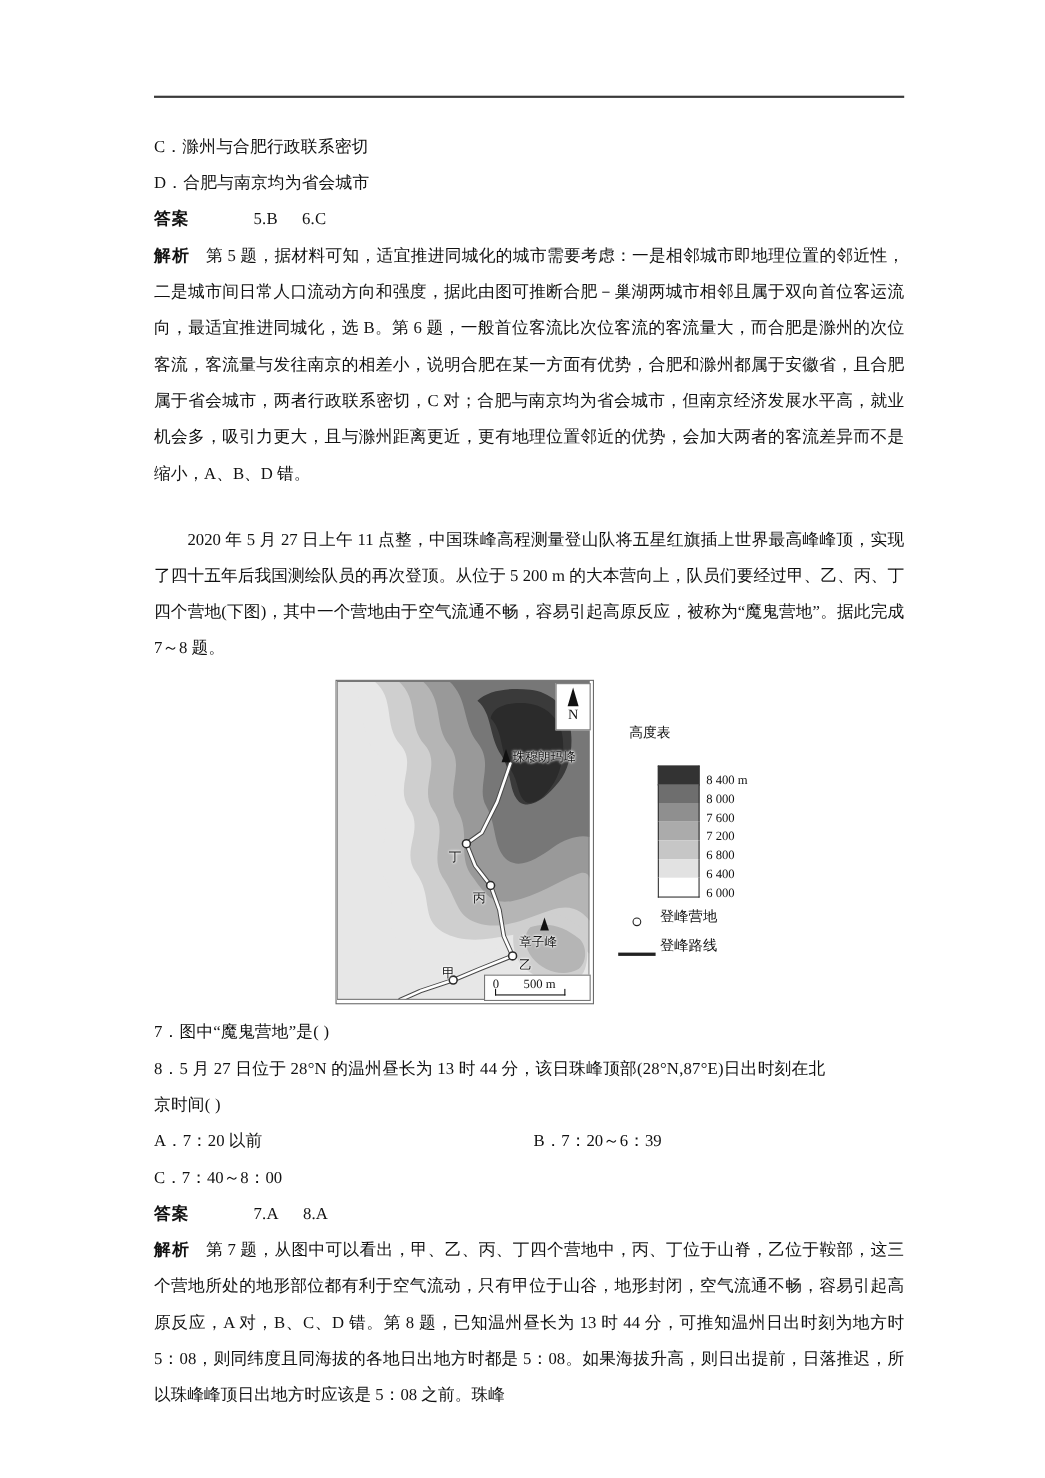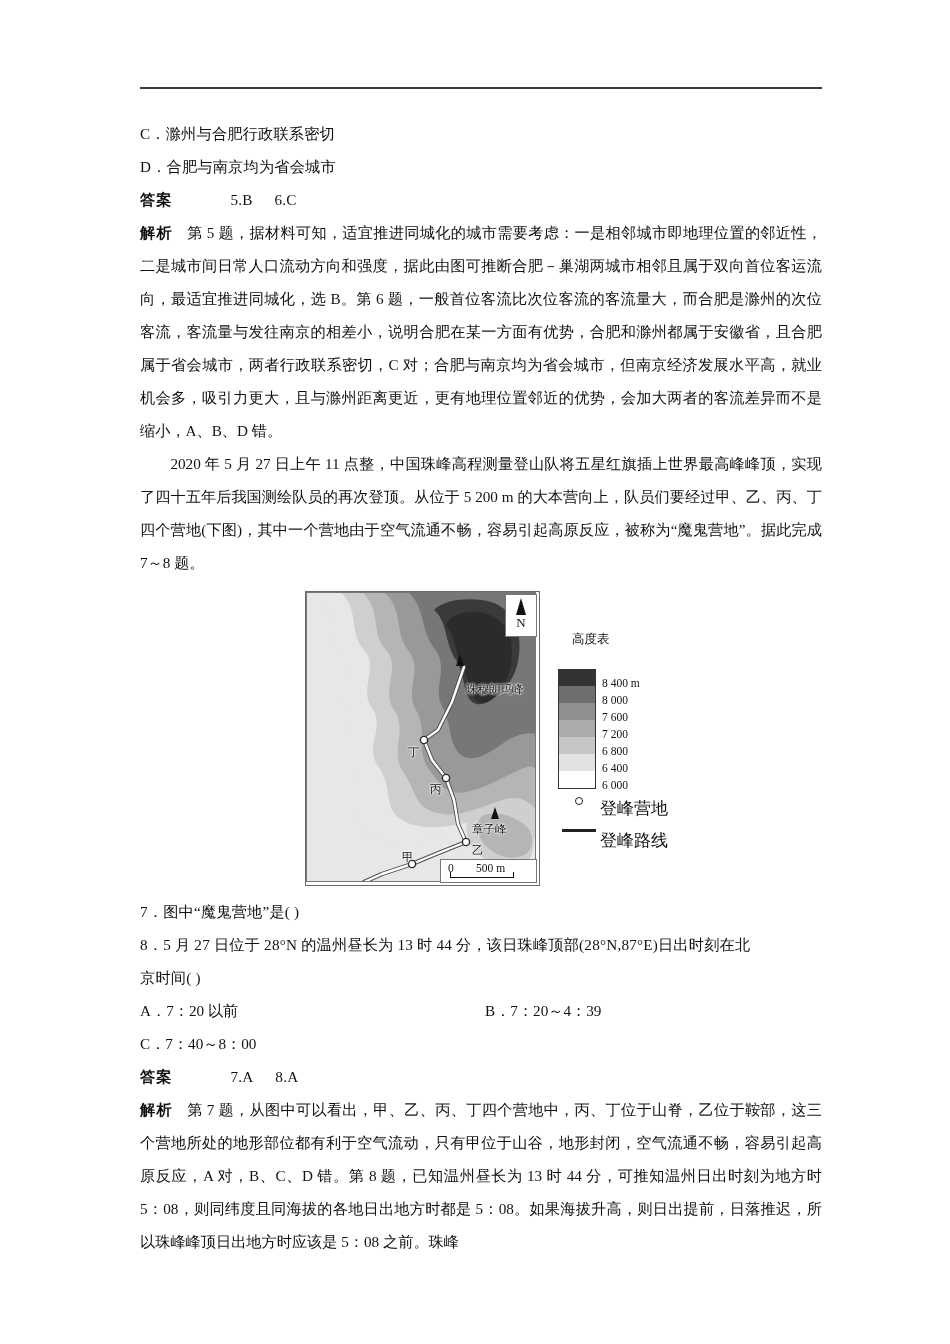--- a/index.html
+++ b/index.html
@@ -22,21 +22,21 @@
     white-space:nowrap;
   }
   .opt{font-size:15.2px;line-height:33px;margin:0;}
   .para{
     font-size:15.2px;
     line-height:33px;
     margin:0;
     text-align:justify;
     text-justify:inter-ideograph;
   }
-  .para.indent{text-indent:2em;}
+  .para.indent{text-indent:2em;margin-top:27px;}
   .lbl{font-weight:bold;letter-spacing:1px;}
   .lbl-gap{display:inline-block;width:14px;}
 
   .answers-inline span{margin-right:22px;}
 
   
   .optgrid{display:flex;font-size:15.2px;line-height:33px;}
   .optgrid .c1{width:345px;}
   .optgrid .c2{width:337px;}
 
@@ -102,27 +102,27 @@
     border-left:4.5px solid transparent;
     border-right:4.5px solid transparent;
     border-bottom:12px solid #111;
   }
 
   
   .legend{
     position:absolute;left:418px;top:42px;width:130px;
   }
   .legend .lgtitle{font-size:12.5px;text-align:left;padding-left:14px;margin-bottom:21px;}
-  .legend .swatches{position:relative;width:118px;}
+  .legend .swatches{position:relative;width:118px;margin-left:40px;}
   .legend .row{display:flex;align-items:flex-start;height:17px;}
   .legend .sw{width:36px;height:17px;border-left:1px solid #333;border-right:1px solid #333;}
   .legend .row:first-child .sw{border-top:1px solid #333;}
   .legend .row:last-child .sw{border-bottom:1px solid #333;}
   .legend .vl{font-size:11.5px;line-height:11px;margin-left:6px;margin-top:9px;white-space:nowrap;}
-  .legend .keyrow{display:flex;align-items:flex-start;margin-top:9px;font-size:17px;}
+  .legend .keyrow{display:flex;align-items:flex-end;margin-top:9px;font-size:13px;}
   .legend .keyrow .ksym{width:42px;display:flex;justify-content:center;align-items:center;}
   .legend .circ{width:6px;height:6px;border:1.2px solid #222;border-radius:50%;background:#fff;}
   .legend .lineS{width:34px;height:0;border-top:3px solid #222;}
   .legend .ktxt{white-space:nowrap;}
 </style>
 </head>
 <body>
 
 <div class="page">
   <div class="content">
@@ -198,21 +198,21 @@
           </g>
           <rect x="0.5" y="0.5" width="229" height="289" fill="none" stroke="#777" stroke-width="1"></rect>
         </svg>
 
         <div class="northbox">
           <div class="arrow"></div>
           <div class="n">N</div>
         </div>
 
         <div class="peaktri" style="left:150px;top:62px;"></div>
-        <div class="maplabel" style="left:160px;top:62px;margin-top:28px;">珠穆朗玛峰</div>
+        <div class="maplabel" style="left:160px;top:62px;">珠穆朗玛峰</div>
 
         <div class="peaktri" style="left:185px;top:215px;"></div>
         <div class="maplabel" style="left:166px;top:230px;">章子峰</div>
 
         <div class="maplabel" style="left:102px;top:153px;">丁</div>
         <div class="maplabel" style="left:124px;top:190px;">丙</div>
         <div class="maplabel" style="left:166px;top:251px;">乙</div>
         <div class="maplabel" style="left:96px;top:258px;">甲</div>
 
         <div class="scalebox">
@@ -271,21 +271,21 @@
       </div>
     </div>
 
     <p class="line">7．图中“魔鬼营地”是(      )</p>
 
     <p class="line">8．5 月 27 日位于 28°N 的温州昼长为 13 时 44 分，该日珠峰顶部(28°N,87°E)日出时刻在北</p>
     <p class="line">京时间(      )</p>
 
     <div class="optgrid">
       <div class="c1">A．7：20 以前</div>
-      <div class="c2">B．7：20～4：39</div>
+      <div class="c2">B．7：20～6：39</div>
     </div>
     <div class="optgrid">
       <div class="c1">C．7：40～8：00</div>
     </div>
 
     <p class="line answers-inline">
       <span class="lbl">答案</span><span class="lbl-gap"></span><span>7.A</span><span>8.A</span>
     </p>
 
     <p class="para"><span class="lbl">解析</span><span class="lbl-gap"></span><span>第 7 题，从图中可以看出，甲、乙、丙、丁四个营地中，丙、丁位于山脊，乙位于鞍部，这三个营地所处的地形部位都有利于空气流动，只有甲位于山谷，地形封闭，空气流通不畅，容易引起高原反应，A 对，B、C、D 错。第 8 题，已知温州昼长为 13 时 44 分，可推知温州日出时刻为地方时 5：08，则同纬度且同海拔的各地日出地方时都是 5：08。如果海拔升高，则日出提前，日落推迟，所以珠峰峰顶日出地方时应该是 5：08 之前。珠峰</span></p>

